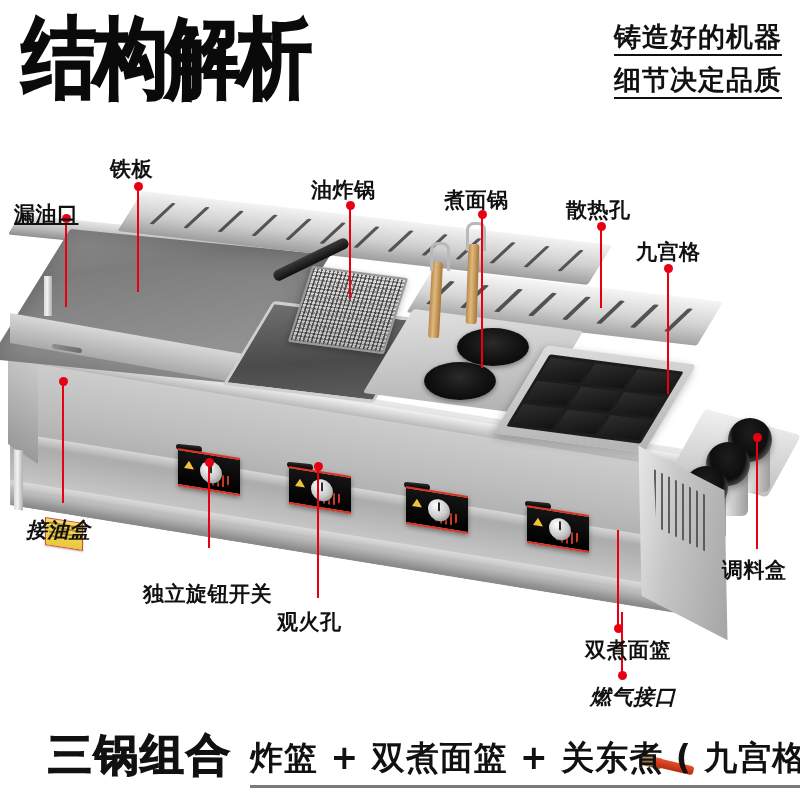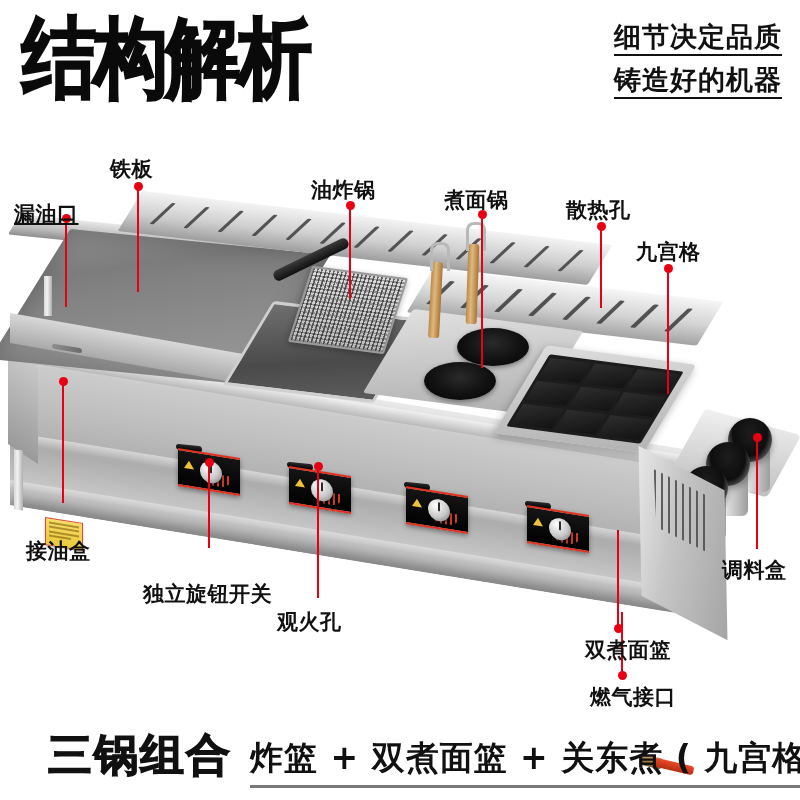--- a/index.html
+++ b/index.html
@@ -274,22 +274,22 @@
   .leg{position:absolute;background:linear-gradient(90deg,#d8d8d8,#f2f2f2 40%,#aeaeae);}
 </style>
 </head>
 <body>
 
 <div id="stage">
 
   <div class="headline">结构解析</div>
 
   <div class="slogan">
+    <div class="line">铸造好的机器</div>
     <div class="line">细节决定品质</div>
-    <div class="line">铸造好的机器</div>
   </div>
 
   <div id="photo">
 
     <div id="cabinet">
       <div class="band" style="top:6px;"></div>
       <div class="band" style="top:92px;height:10px;opacity:.55;"></div>
       <div class="band" style="top:140px;height:9px;opacity:.45;"></div>
     </div>
 
@@ -420,36 +420,36 @@
       <div class="dot" style="left: 345.5px; top: 200.5px;"></div>
       <div class="lbl" style="left: 444px; top: 186px;">煮面锅</div>
       <div class="lead" style="left: 480.7px; top: 218px; height: 150px;"></div>
       <div class="dot" style="left: 477.5px; top: 209.5px;"></div>
       <div class="lbl" style="left: 566px; top: 196px;">散热孔</div>
       <div class="lead" style="left: 599.7px; top: 230px; height: 78px;"></div>
       <div class="dot" style="left: 596.5px; top: 221.5px;"></div>
       <div class="lbl" style="left: 636px; top: 238px;">九宫格</div>
       <div class="lead" style="left: 666.7px; top: 272px; height: 122px;"></div>
       <div class="dot" style="left: 663.5px; top: 263.5px;"></div>
-      <div class="lbl" style="left: 26px; top: 537px;">接油盒</div>
+      <div class="lbl" style="left: 26px; top: 516px; font-style: italic;">接油盒</div>
       <div class="lead" style="left: 61.7px; top: 385px; height: 118px;"></div>
       <div class="dot" style="left: 58.5px; top: 376.5px;"></div>
       <div class="lbl" style="left: 143px; top: 580px;">独立旋钮开关</div>
       <div class="lead" style="left: 207.7px; top: 466px; height: 82px;"></div>
       <div class="dot" style="left: 204.5px; top: 457.5px;"></div>
       <div class="lbl" style="left: 277px; top: 608px;">观火孔</div>
       <div class="lead" style="left: 316.7px; top: 470px; height: 128px;"></div>
       <div class="dot" style="left: 313.5px; top: 461.5px;"></div>
       <div class="lbl" style="left: 722px; top: 556px;">调料盒</div>
       <div class="lead" style="left: 755.7px; top: 441px; height: 108px;"></div>
       <div class="dot" style="left: 752.5px; top: 432.5px;"></div>
       <div class="lbl" style="left: 585px; top: 636px;">双煮面篮</div>
       <div class="lead" style="left: 616.7px; top: 530px; height: 98px;"></div>
       <div class="dot" style="left: 613.5px; top: 623.5px;"></div>
-      <div class="lbl" style="left: 590px; top: 683px;">燃气接口</div>
+      <div class="lbl" style="left: 590px; top: 683px; font-style: italic;">燃气接口</div>
       <div class="lead" style="left: 620.7px; top: 612px; height: 63px;"></div>
       <div class="dot" style="left: 617.5px; top: 670.5px;"></div>
     </div>
 
   <div class="cap">
     <div class="big">三锅组合</div>
     <div class="sub">炸篮 + 双煮面篮 + 关东煮 ( 九宫格 )</div>
   </div>
 
 </div>

